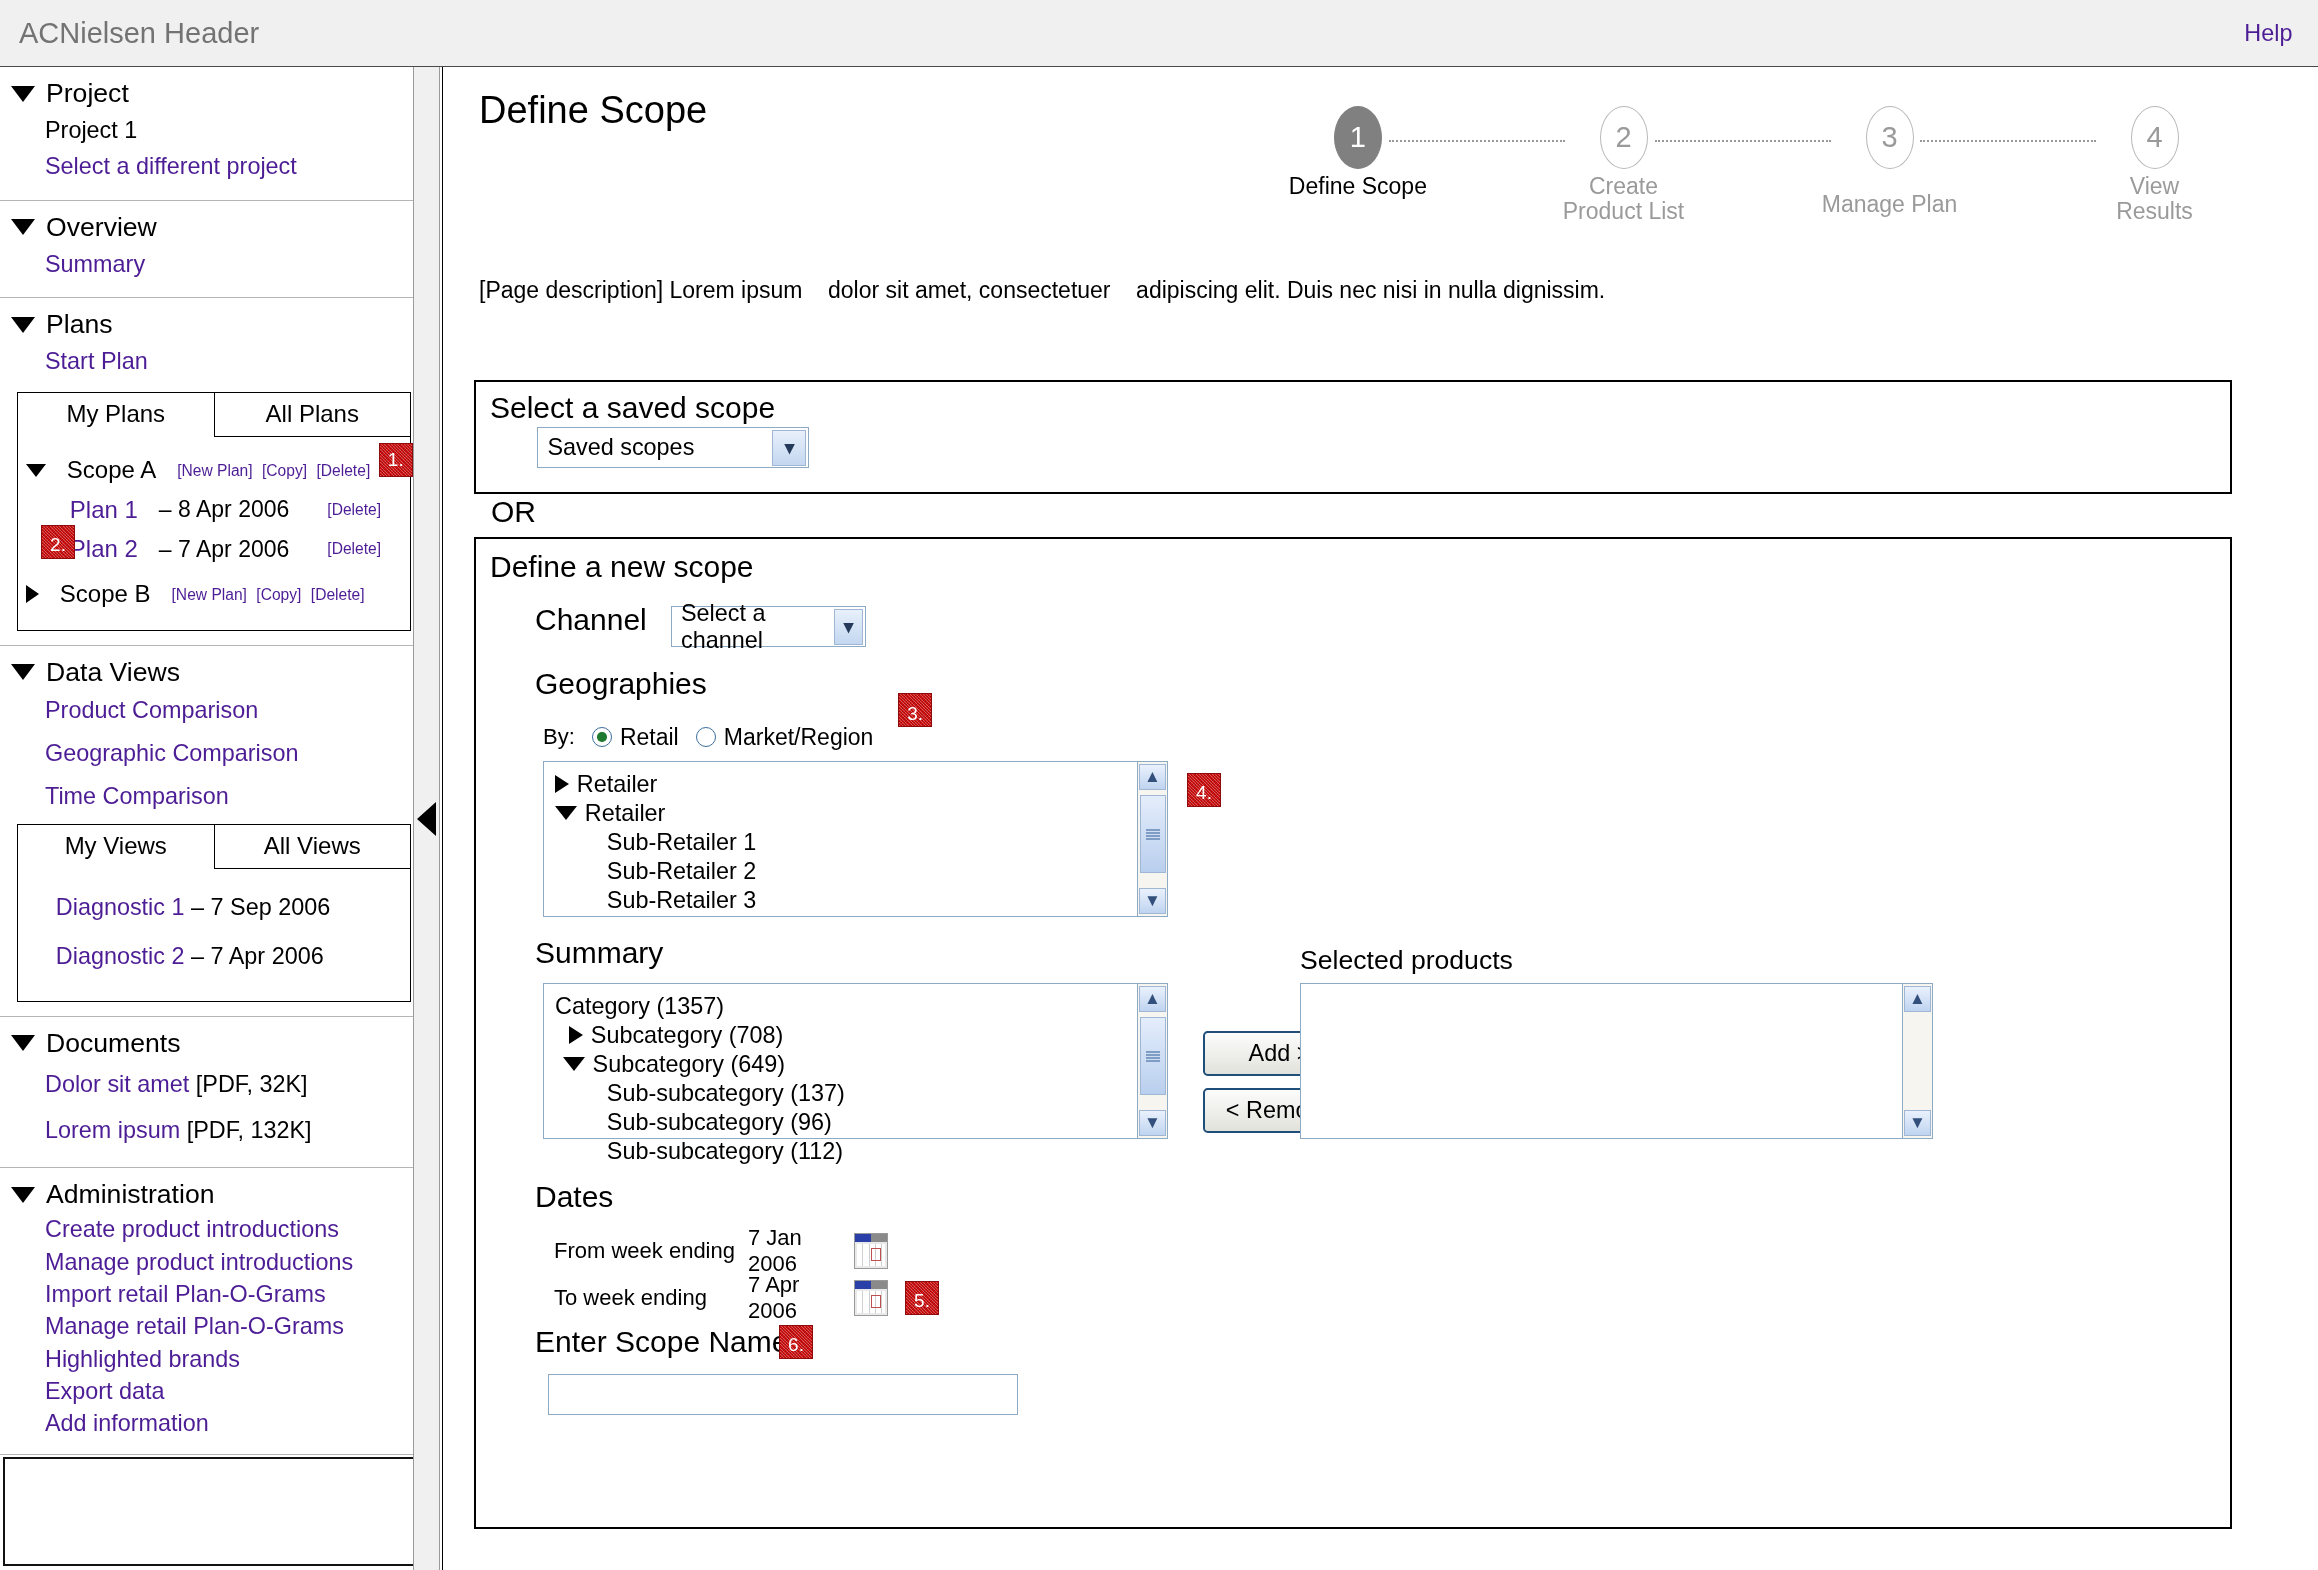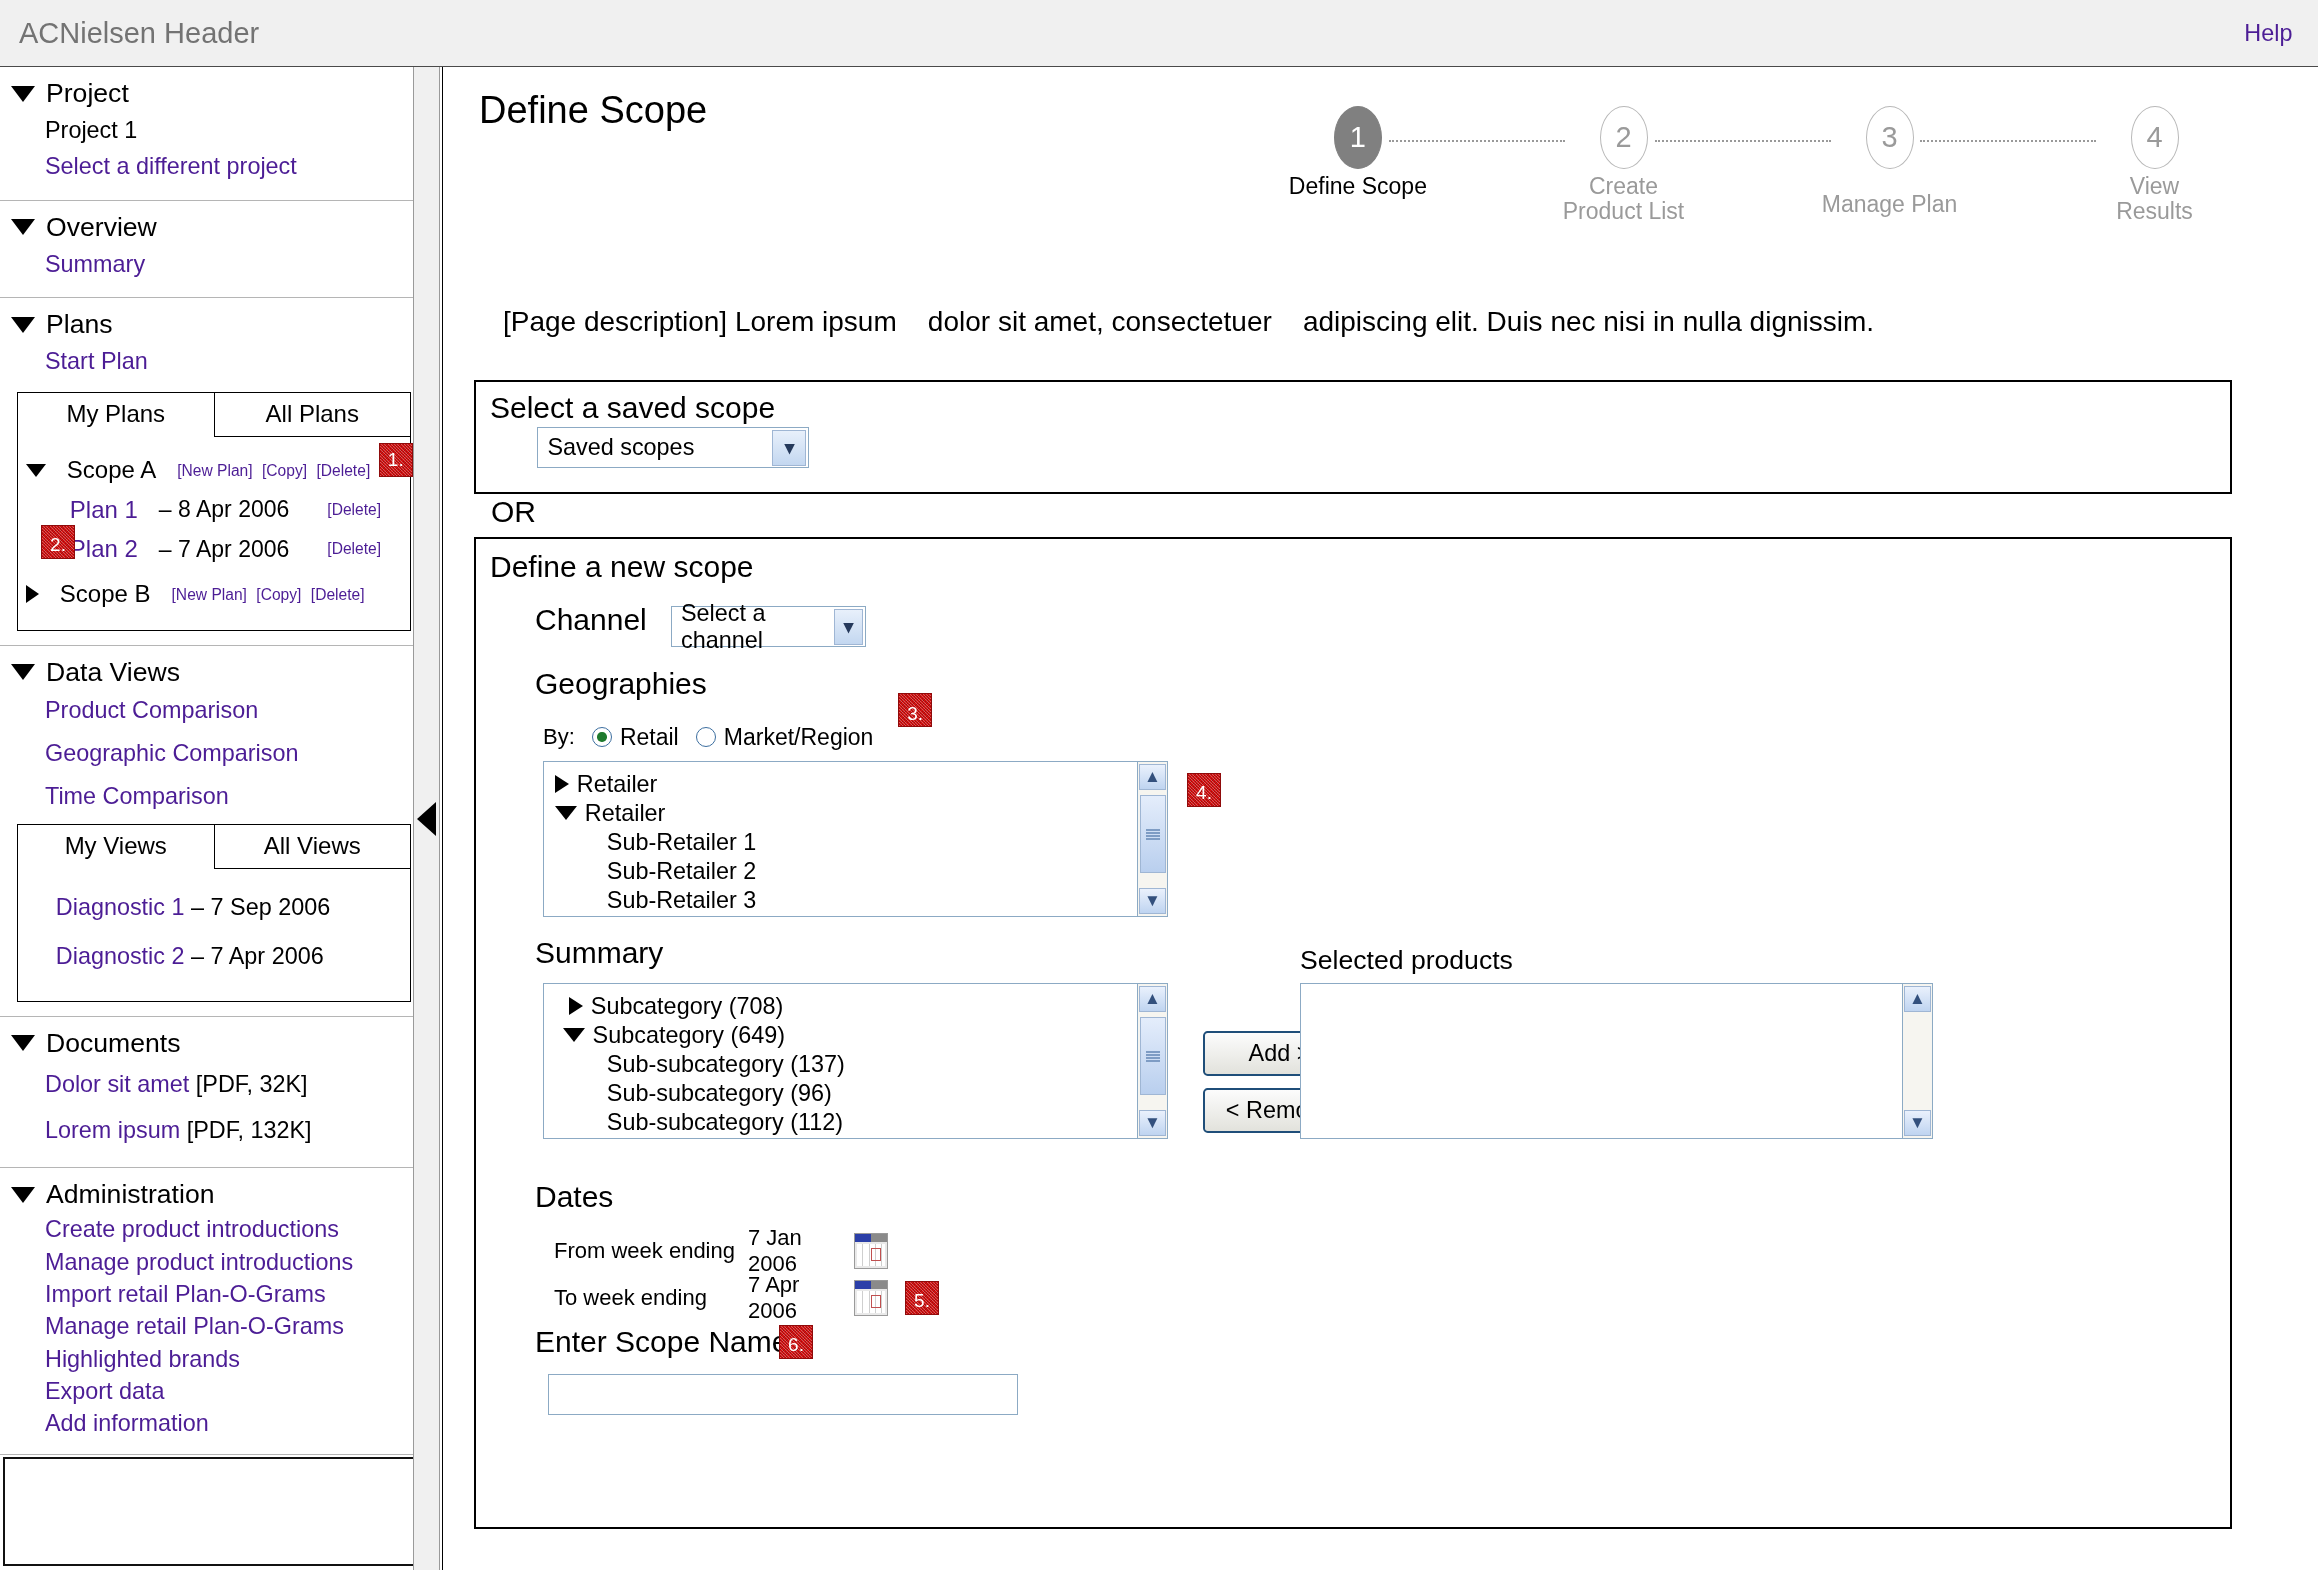--- a/index.html
+++ b/index.html
@@ -83,21 +83,21 @@
     width:48px; height:63px; border-radius:50%; margin:0 auto;
     display:flex; align-items:center; justify-content:center;
     font-size:29px;
   }
   .wz-circle.on { background:#808080; color:#fff; border:1.6px solid #808080; }
   .wz-circle.off { background:#fff; color:#9a9a9a; border:1.6px solid #b8b8b8; }
   .wz-label { margin-top:4.7px; font-size:23px; line-height:1.12; }
   .wz-label.on { color:#000; }
   .wz-label.off { color:#9a9a9a; }
 
-  #page-desc { position:absolute; left:36px; top:239px; font-size:28px; white-space:pre;margin-left:24px; }
+  #page-desc { position:absolute; left:36px; top:210px; font-size:23px; white-space:pre; }
 
   
   .panel { position:absolute; border:2.3px solid #000; background:#fff; }
   #panel-saved { left:31px; top:313px; width:1758px; height:114px; }
   .panel-h { font-size:30px; padding:9.4px 0 0 14px; }
   #or-label { position:absolute; left:48px; top:428px; font-size:30px; }
   #panel-new { left:31px; top:470px; width:1758px; height:992px; }
 
   
   .sel {
@@ -425,20 +425,23 @@
           </div>
         <div class="sbtn">▼</div>
       </div>
     </div>
     <span class="badge" style="left:711px;top:234px;width:34px;height:34px;">4.</span>
 
     <div style="position:absolute;left:59px;top:397px;" class="fld-label">Summary</div>
     <div class="listbox" style="position:absolute;left:67px;top:444px;width:625px;height:156px;">
       <div class="listbody">
         <div class="li">
+          <span>Category (1357)</span>
+          </div>
+        <div class="li">
           <span class="tri-r-sm" style="margin-left:14px"></span>
           <span>Subcategory (708)</span>
           </div>
         <div class="li">
           <span class="tri-d-sm" style="margin-left:7.8px"></span>
           <span>Subcategory (649)</span>
           </div>
         <div class="li">
             <span class="ind"></span>
           <span>Sub-subcategory (137)</span>

